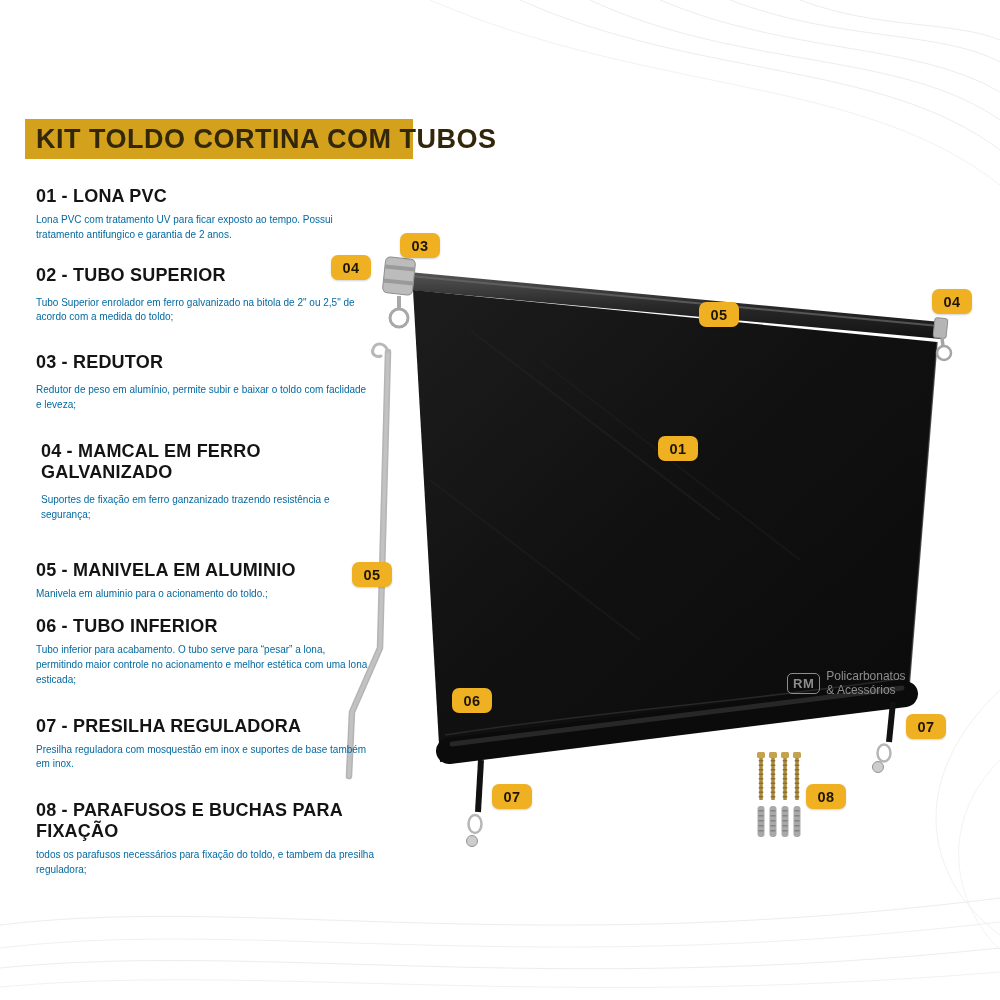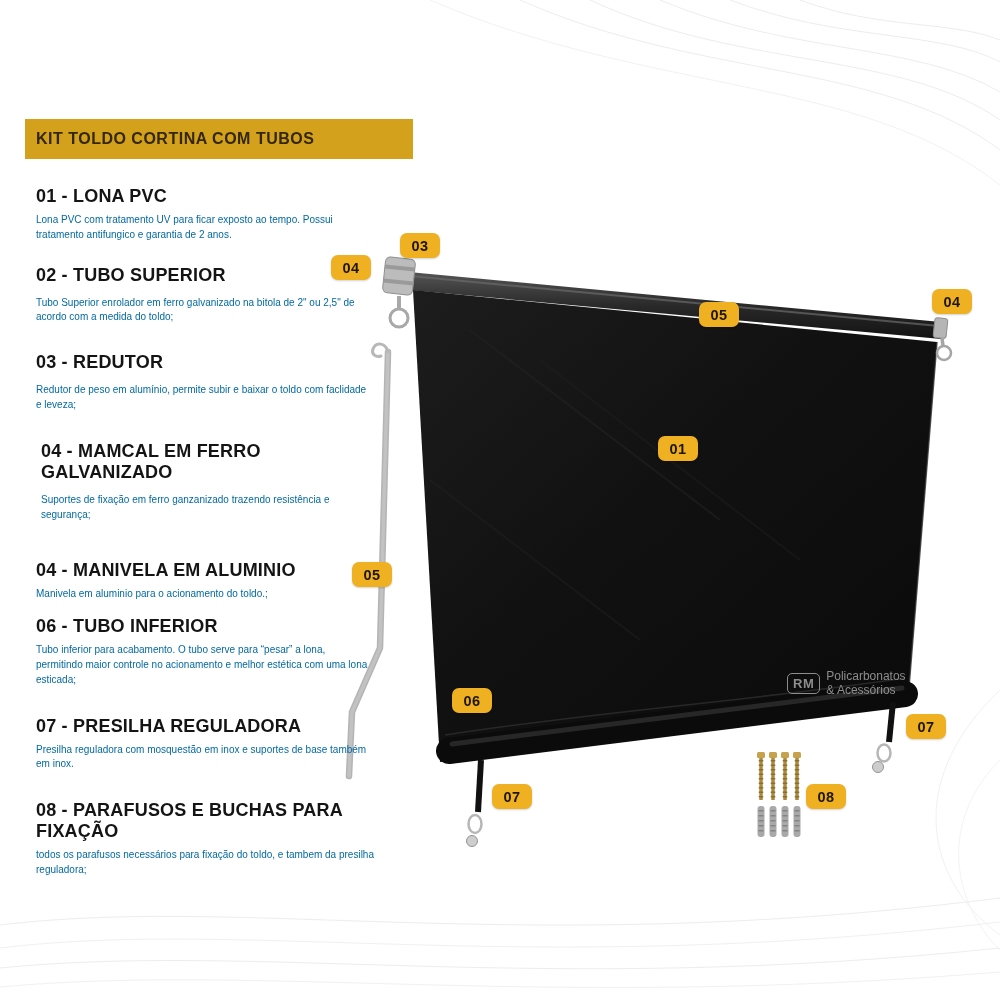--- a/index.html
+++ b/index.html
@@ -20,21 +20,21 @@
   .product-layer{position:absolute;inset:0;z-index:1;}
 
   
   .title-banner{
     position:absolute;left:25px;top:119px;width:388px;height:40px;
     background:var(--banner-bg,#D3A11B);
     display:flex;align-items:center;padding-left:11px;
     z-index:2;
   }
   .title-banner h1{
-    font-size:16px;font-weight:600;letter-spacing:.5px;
+    font-size:27px;font-weight:600;letter-spacing:.5px;
     color:var(--banner-text,#33270A);
     white-space:nowrap;
   }
 
   
   .text-col{
     position:absolute;left:36px;top:186px;width:338px;z-index:2;
   }
   .spec h2{
     font-size:18px;font-weight:700;color:#141414;margin-bottom:6px;
@@ -110,21 +110,21 @@
   </section>
   <section class="spec">
     <h2>03 - REDUTOR</h2>
     <p>Redutor de peso em alumínio, permite subir e baixar o toldo com faclidade e leveza;</p>
   </section>
   <section class="spec">
     <h2>04 - MAMCAL  EM FERRO GALVANIZADO</h2>
     <p>Suportes de fixação em ferro ganzanizado trazendo resistência e segurança;</p>
   </section>
   <section class="spec">
-    <h2>04 - MANIVELA EM ALUMINIO</h2>
+    <h2>05 - MANIVELA EM ALUMINIO</h2>
     <p>Manivela em aluminio para o acionamento do toldo.;</p>
   </section>
   <section class="spec">
     <h2>06 - TUBO INFERIOR</h2>
     <p>Tubo inferior para acabamento. O tubo serve para “pesar” a lona, permitindo maior controle no acionamento e melhor estética com uma lona esticada;</p>
   </section>
   <section class="spec">
     <h2>07 - PRESILHA REGULADORA</h2>
     <p>Presilha reguladora com mosquestão em inox e suportes de base também em inox.</p>
   </section>

